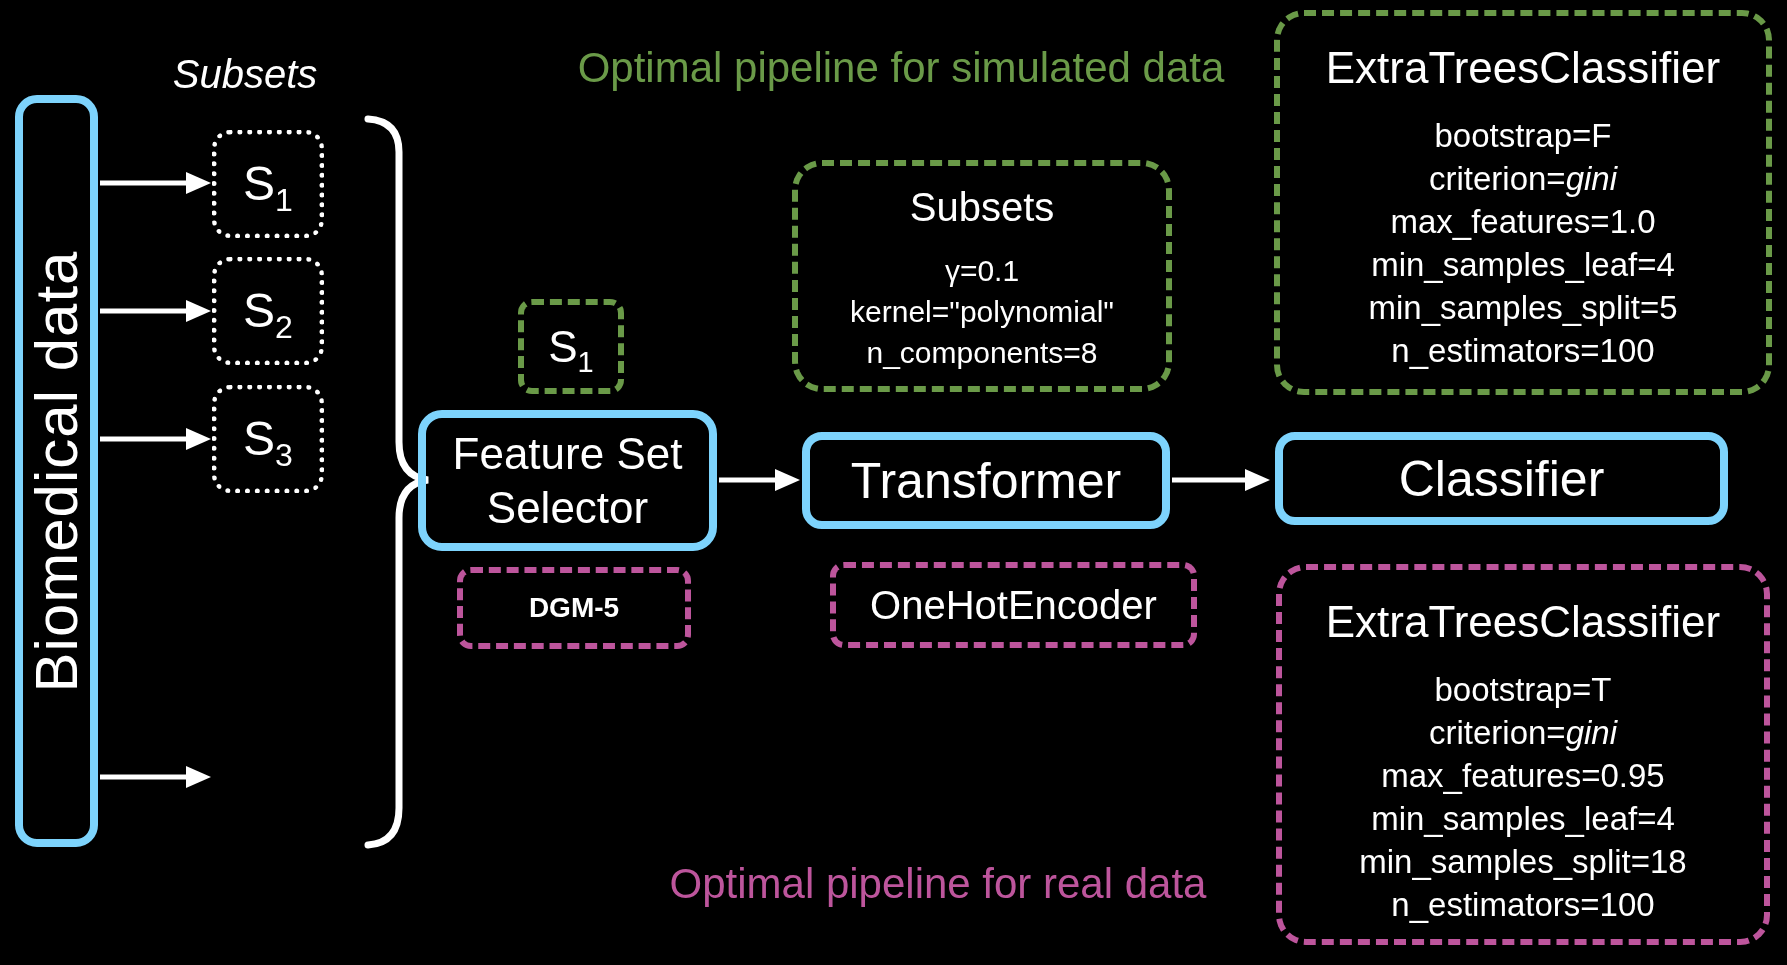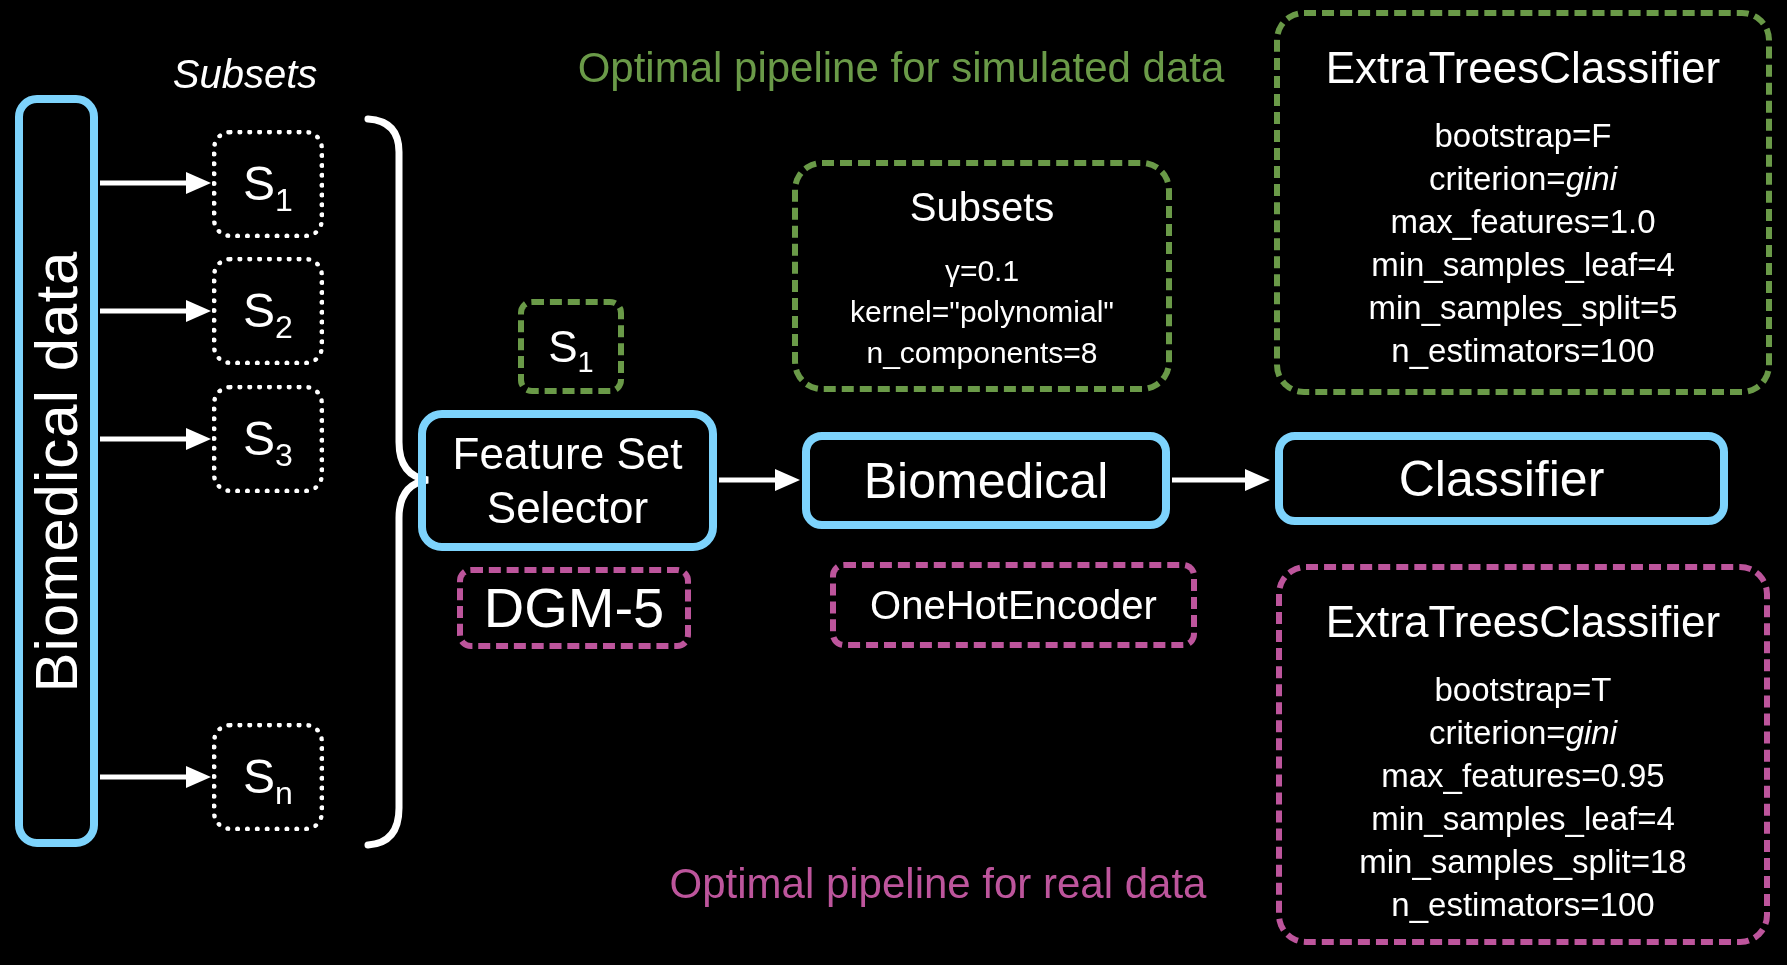--- a/index.html
+++ b/index.html
@@ -84,44 +84,41 @@
 
   <div class="box dotted sbox" style="top:130px;">
     <span class="slabel"><span>S</span><sub>1</sub></span>
   </div>
   <div class="box dotted sbox" style="top:257px;">
     <span class="slabel"><span>S</span><sub>2</sub></span>
   </div>
   <div class="box dotted sbox" style="top:385px;">
     <span class="slabel"><span>S</span><sub>3</sub></span>
   </div>
-  <div class="box dotted sbox" style="top:723px;">
-    <span class="slabel"><span>S</span><sub>n</sub></span>
-  </div>
 
   <div class="heading green" style="left:885px;top:44px;">Optimal pipeline for simulated data</div>
   <div class="heading pink" style="left:938px;top:860px;">Optimal pipeline for real data</div>
 
   <div class="box dash-green" style="left:518px;top:299px;width:106px;height:95px;border-radius:14px;">
     <span class="slabel" style="font-size:44px;"><span>S</span><sub style="font-size:29px;">1</sub></span>
   </div>
 
   <div class="box solid" style="left:418px;top:410px;width:299px;height:141px;">
     <div class="fss-label">
       <div>Feature Set</div>
       <div>Selector</div>
     </div>
   </div>
 
   <div class="box dash-pink" style="left:457px;top:567px;width:234px;height:82px;border-radius:14px;">
-    <span class="value-label" style="font-size:56px;">DGM-5</span>
+    <span class="value-label" style="font-size:28px;font-weight:bold;">DGM-5</span>
   </div>
 
   <div class="box solid" style="left:802px;top:432px;width:368px;height:97px;border-radius:20px;">
-    <span class="node-label">Biomedical</span>
+    <span class="node-label">Transformer</span>
   </div>
 
   <div class="box dash-green pbox nystroem big-round" style="left:792px;top:160px;width:380px;height:232px;padding-top:18px;">
     <div class="ptitle" style="font-size:40px;line-height:46px;">Subsets</div>
     <div class="params" style="">
       <div class="param">γ=0.1</div>
       <div class="param">kernel="polynomial"</div>
       <div class="param">n_components=8</div>
     </div>
   </div>

